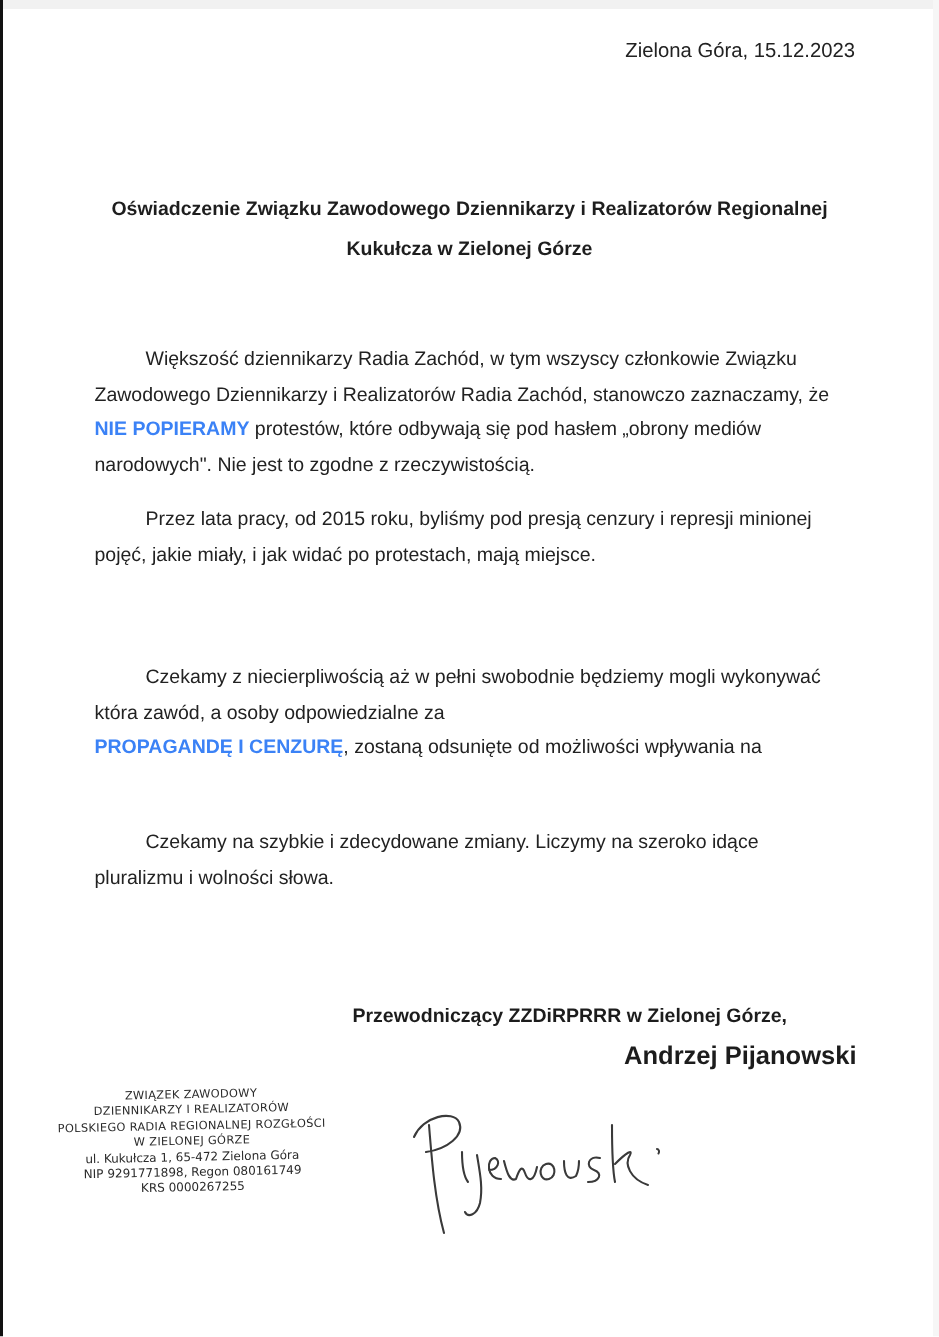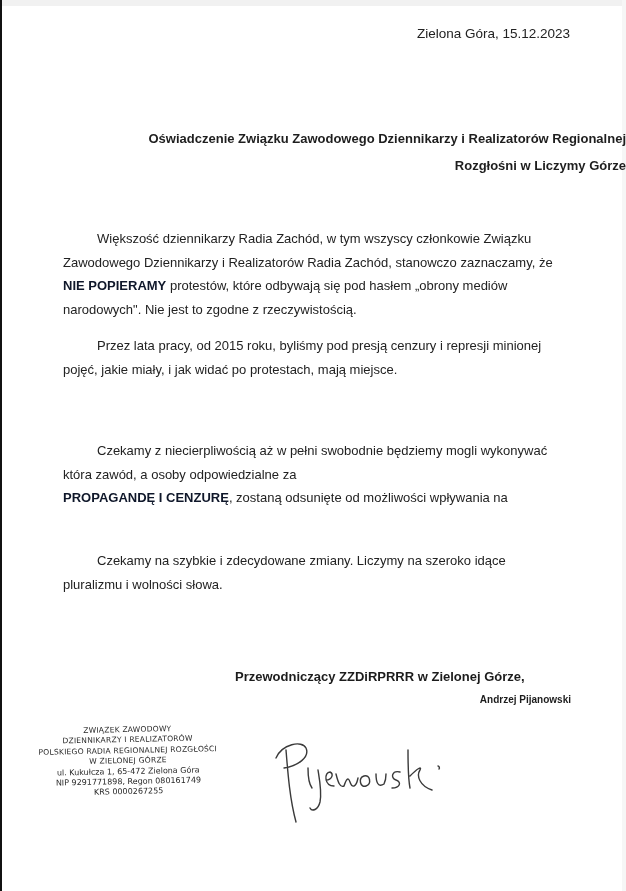--- a/index.html
+++ b/index.html
@@ -39,56 +39,56 @@
       right: 56px;
       font-size: 13.5px;
       color: #222;
       margin-left: 16px;
     }
     .title {
       position: absolute;
       top: 125px;
       left: 0;
       width: 626px;
-      text-align: right;
+      text-align: center;
       font-weight: bold;
       font-size: 13px;
       line-height: 27px;
       color: #1e1e1e;
     }
     .para {
       position: absolute;
       left: 25px;
       width: 580px;
       font-size: 13px;
       line-height: 23.5px;
       color: #222;
       margin-left: 38px;
     }
     .para .line { display: block; white-space: nowrap; }
     .para .indent { padding-left: 34px; }
-    .para b { font-weight: bold; color: #0f172a; }
+    .para b { font-weight: bold; color: #3b82f6; }
     #p1 { top: 227px; }
     #p2 { top: 334px; }
     #p3 { top: 439px; }
     #p4 { top: 549px; }
     .sign-role {
       position: absolute;
       top: 669px;
       left: 235px;
       font-weight: bold;
       font-size: 13px;
       color: #1c1c1c;
     }
     .sign-name {
       position: absolute;
       top: 694px;
       right: 55px;
       font-weight: bold;
-      font-size: 10px;
+      font-size: 17px;
       color: #1c1c1c;
     }
     .stamp {
       position: absolute;
       top: 725px;
       left: 28px;
       width: 200px;
       text-align: center;
       font-family: "DejaVu Sans", sans-serif;
       font-size: 7.6px;
@@ -110,21 +110,21 @@
 <body>
 
 <div class="left-border"></div>
 <div class="top-strip"></div>
 <div class="right-edge"></div>
 
 <div class="date">Zielona Góra, 15.12.2023</div>
 
 <div class="title">
   <div>Oświadczenie Związku Zawodowego Dziennikarzy i Realizatorów Regionalnej</div>
-  <div>Rozgłośni w Liczymy Górze</div>
+  <div>Kukułcza w Zielonej Górze</div>
 </div>
 
 <div class="para" id="p1">
   <span class="line indent">Większość dziennikarzy Radia Zachód, w tym wszyscy członkowie Związku</span>
   <span class="line">Zawodowego Dziennikarzy i Realizatorów Radia Zachód, stanowczo zaznaczamy, że</span>
   <span class="line"><b>NIE POPIERAMY</b><span> protestów, które odbywają się pod hasłem „obrony mediów</span></span>
   <span class="line">narodowych".  Nie jest to zgodne z rzeczywistością.</span>
 </div>
 
 <div class="para" id="p2">

